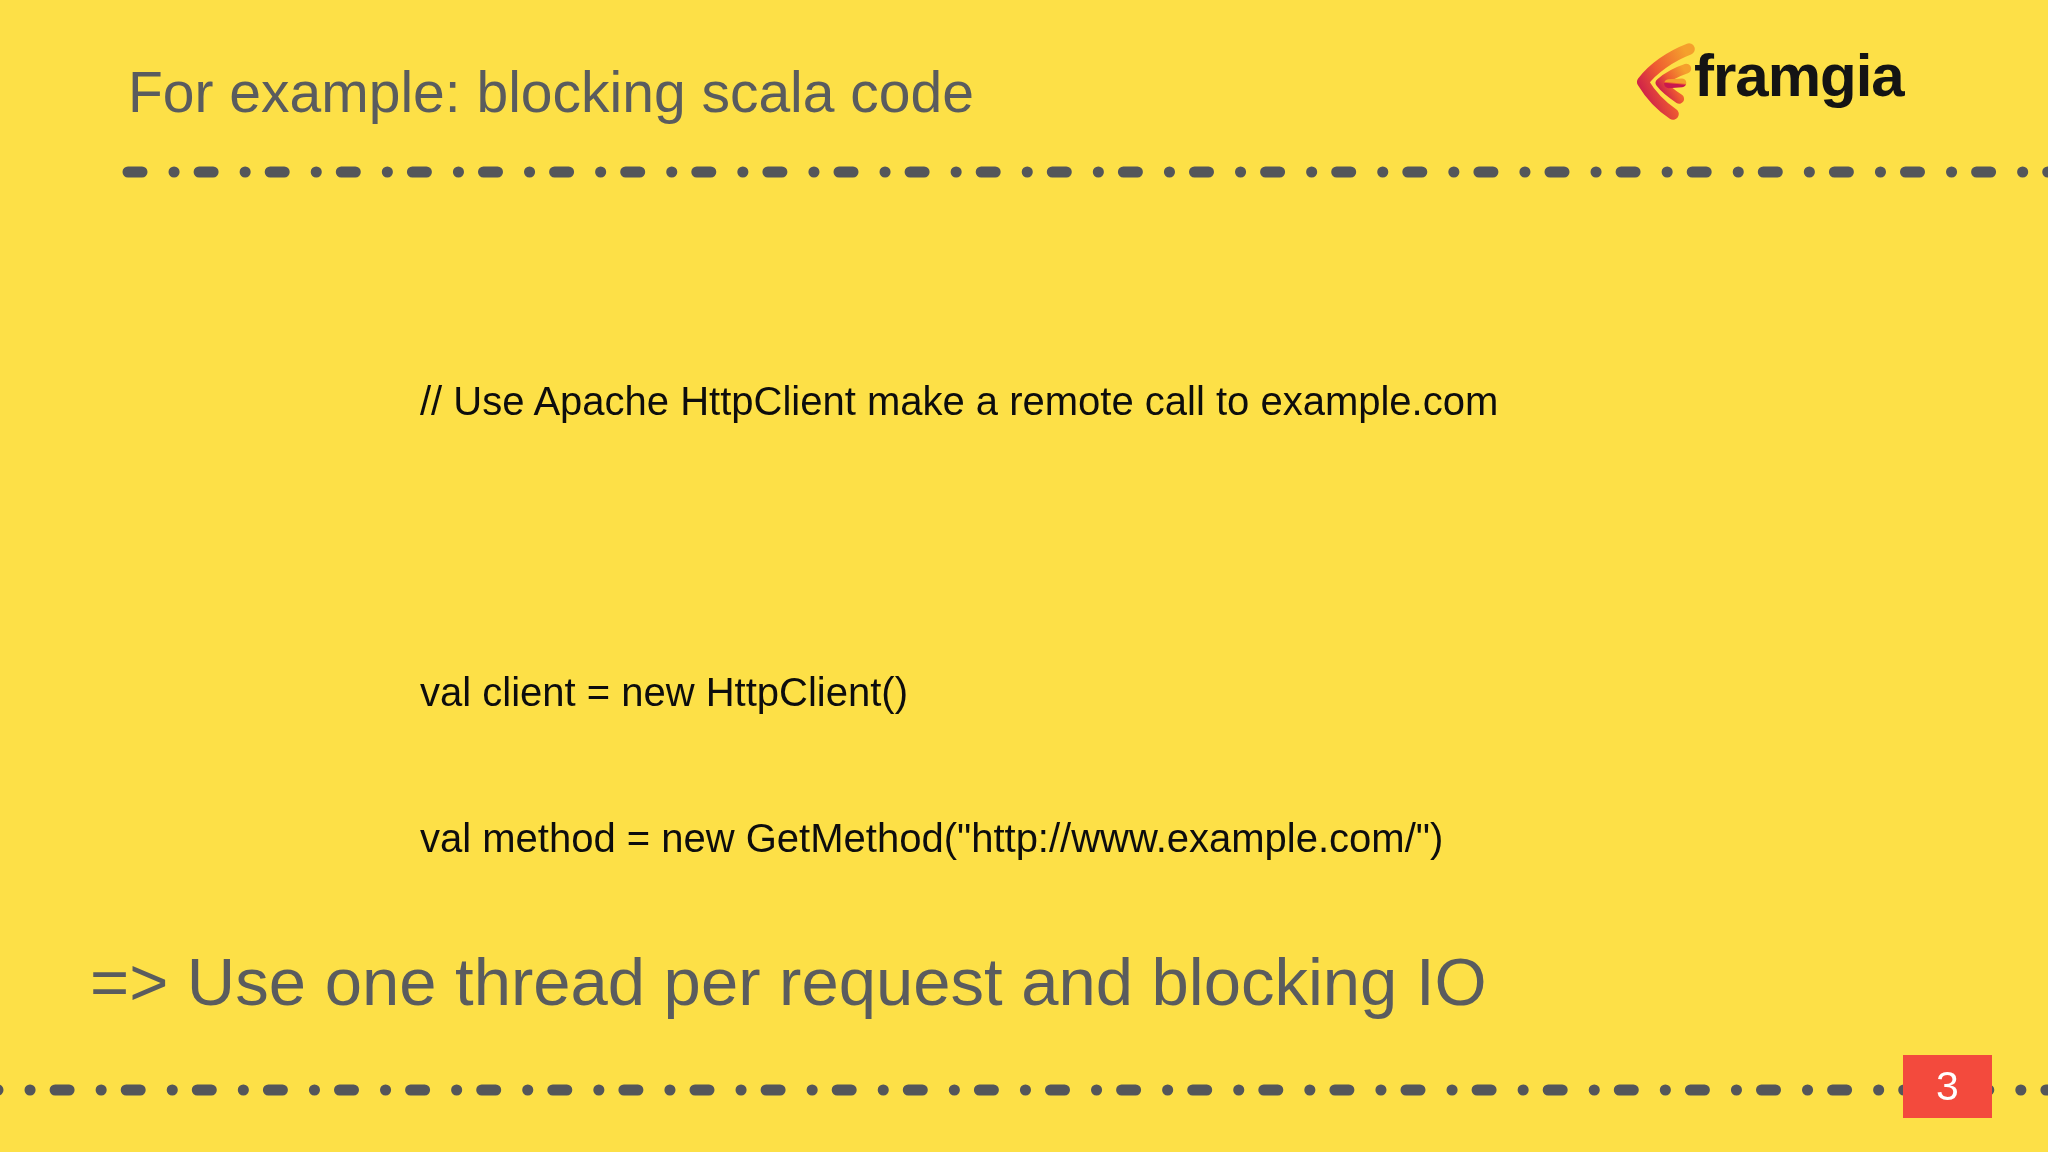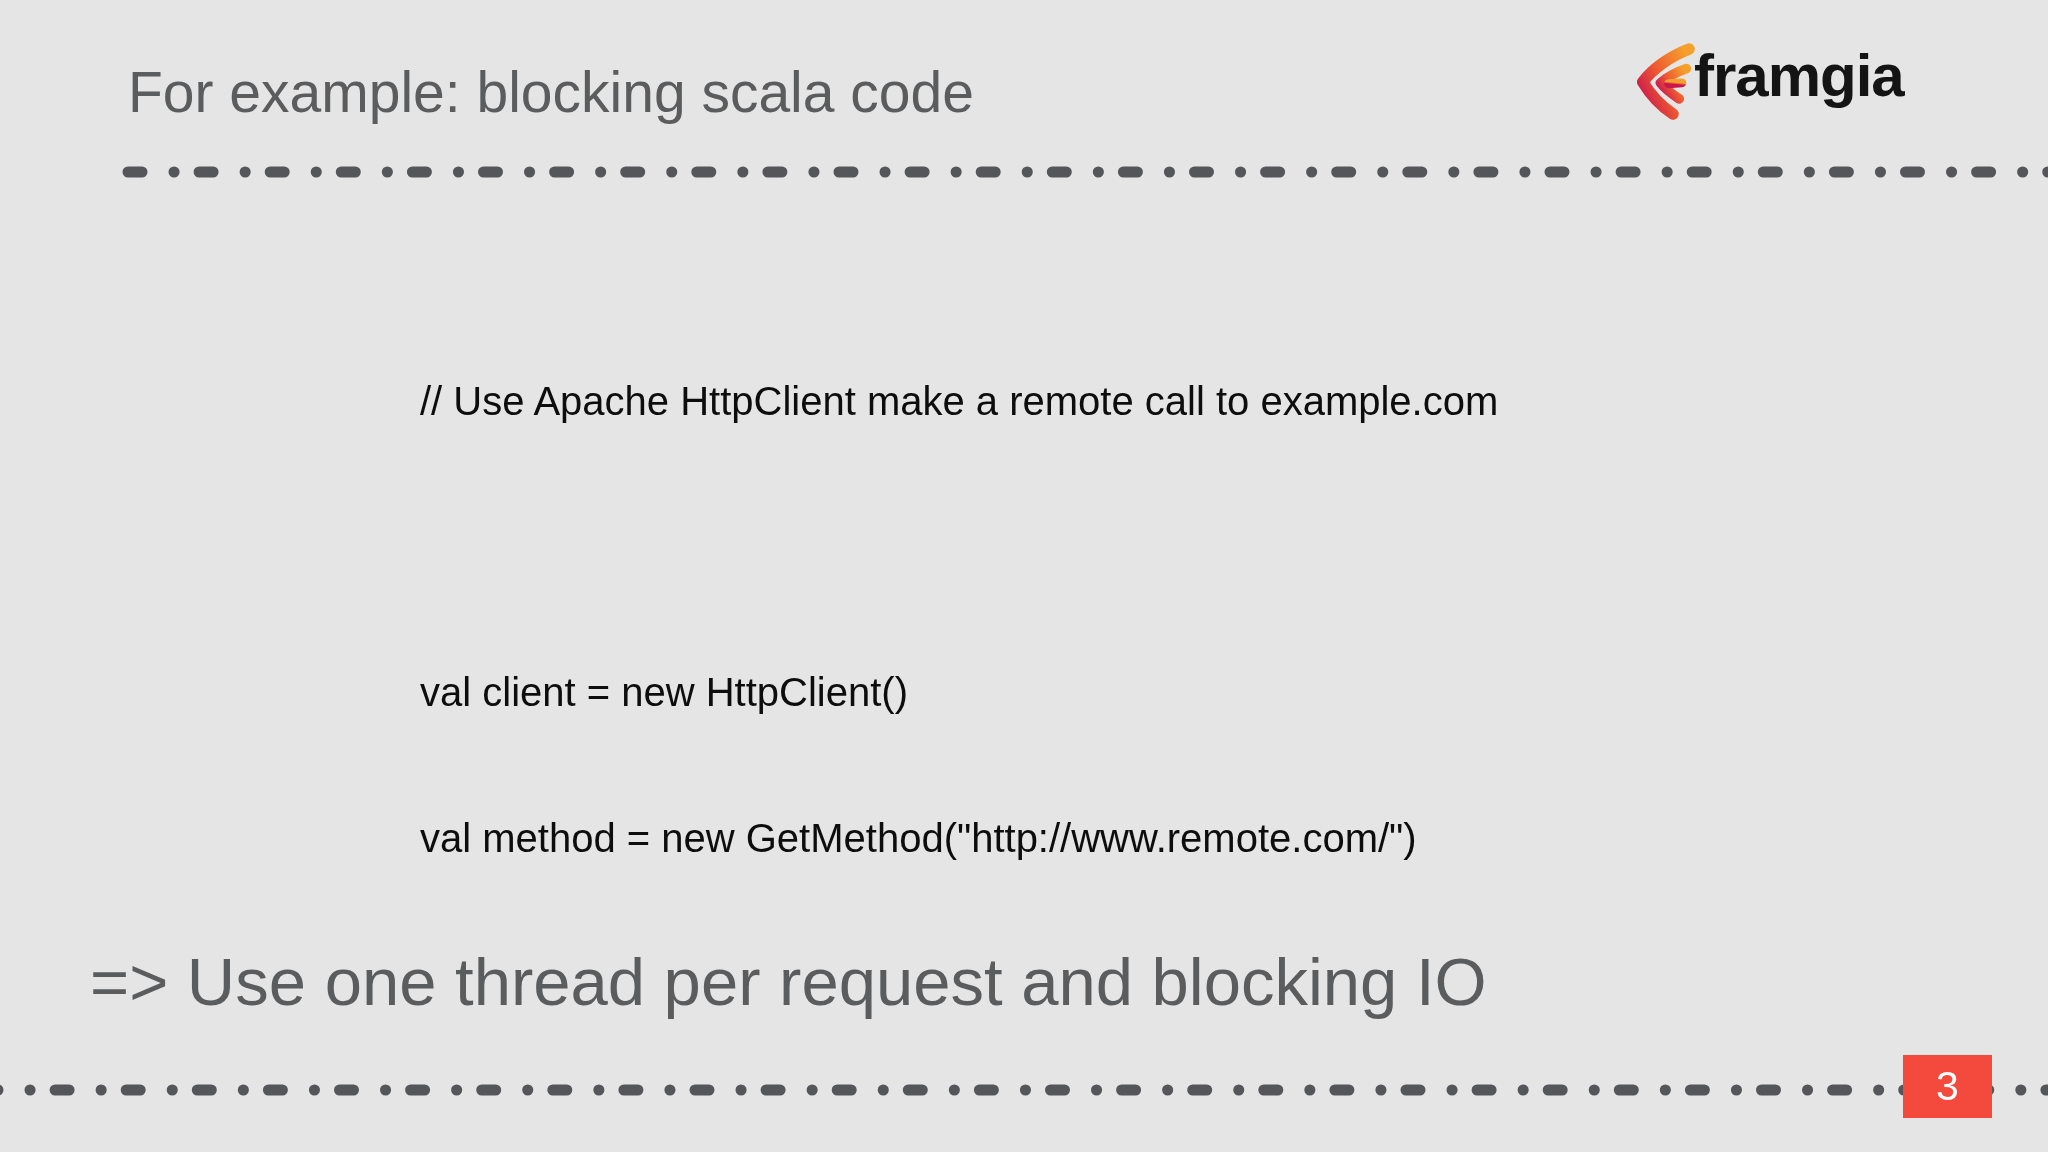--- a/index.html
+++ b/index.html
@@ -1,17 +1,17 @@
 <!DOCTYPE html>
 <html><head>
 <meta charset="utf-8">
 <style>
   html,body{margin:0;padding:0;background:#ffffff;}
   .slide{
-    position:relative;width:2048px;height:1152px;background:#e5e5e5;
+    position:relative;width:2048px;height:1152px;background:#fde047;
     overflow:hidden;font-family:"Liberation Sans",sans-serif;
   }
   .title{
     position:absolute;left:128px;top:63px;font-size:57px;line-height:1.05;
     color:#5a5c5e;white-space:nowrap;
   }
   .logo{position:absolute;left:1632px;top:38px;width:290px;height:92px;}
   .logo-icon{position:absolute;left:0;top:4px;}
   .logo-text{
     position:absolute;left:62px;top:8px;font-size:60px;font-weight:600;
@@ -61,21 +61,21 @@
   </div>
 
   <svg class="divider divider-top" width="1940" height="12">
     <line x1="12" y1="6" x2="1940" y2="6" stroke="#54565a" stroke-width="11" stroke-linecap="round" stroke-dasharray="14 32 0.1 25"></line>
   </svg>
 
   <div class="code">
     <div class="code-line">// Use Apache HttpClient make a remote call to example.com</div>
     <div class="code-line"></div>
     <div class="code-line">val client = new HttpClient()</div>
-    <div class="code-line">val method = new GetMethod("http://www.remote.com/")</div>
+    <div class="code-line">val method = new GetMethod("http://www.example.com/")</div>
     <div class="code-line"></div>
     
     
     
     
     
     
   </div>
 
   <div class="conclusion">=&gt; Use one thread per request and blocking IO</div>

